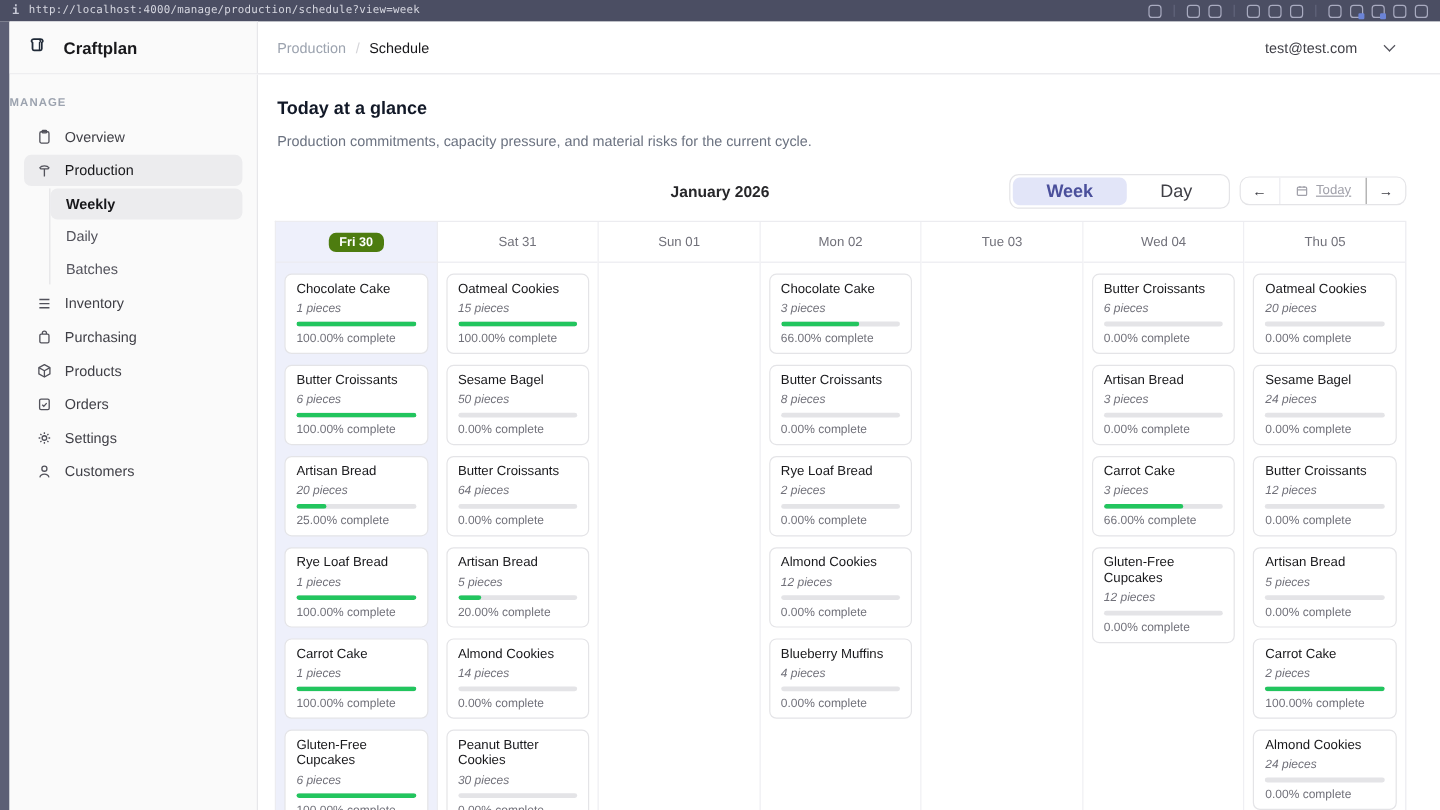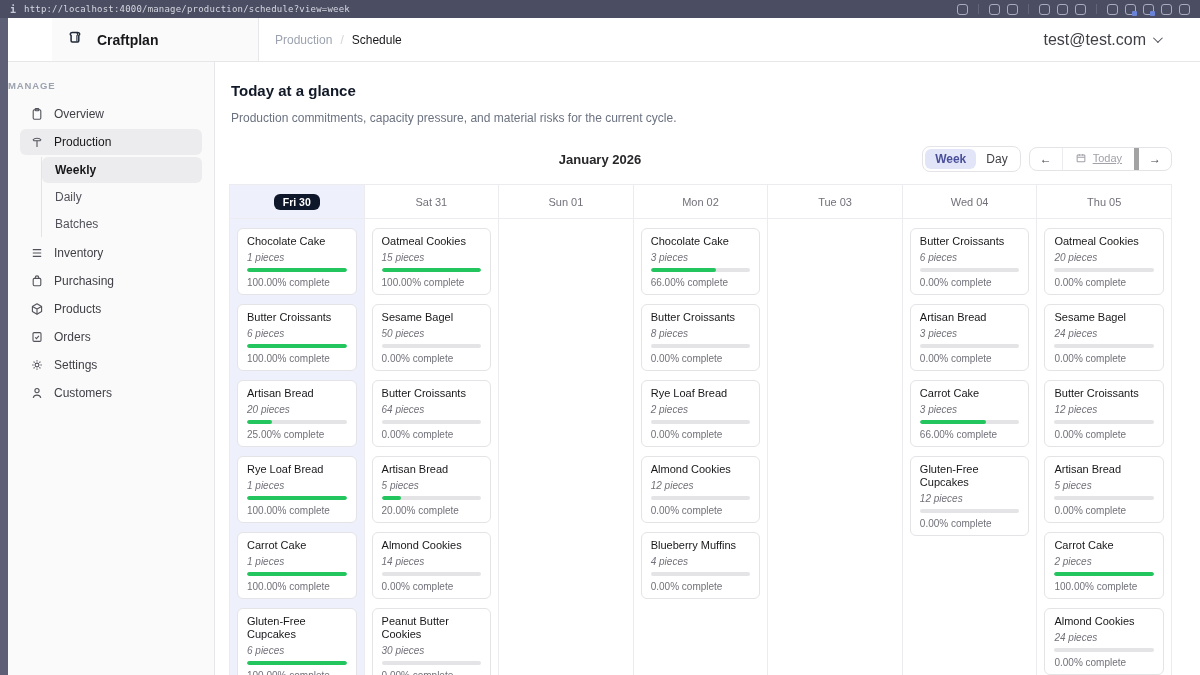--- a/index.html
+++ b/index.html
@@ -19,30 +19,30 @@
            position:relative; display:inline-block; }
   .bicon.badged::after { content:''; position:absolute; right:-2px; bottom:-2px;
            width:5px; height:5px; background:#6b83d6; border-radius:1px; }
   .bi-sep { width:1px; height:10px; background:#62657c; margin:0 3px; }
 
   .frame { display:flex; height:657px; }
   .left-strip { width:8px; background:#5c5f75; }
   .app { flex:1; display:flex; flex-direction:column; background:#fff; }
 
   
-  .topbar { height:44px; display:flex; align-items:center; border-bottom:1px solid #e7e7ea;padding-left:44px; }
+  .topbar { height:44px; display:flex; align-items:center; border-bottom:1px solid #e7e7ea; }
   .brand-area { width:207px; height:100%; background:#fafafa; border-right:1px solid #e7e7ea;
                 display:flex; align-items:center; gap:9px; padding-left:16px; }
   .brand-name { font-size:14px; font-weight:bold; color:#18181b; }
   .breadcrumb { flex:1; display:flex; align-items:center; gap:8px; padding-left:16px; font-size:12px; }
   .crumb-muted { color:#9ca3af; }
   .crumb-sep { color:#d4d4d8; }
   .crumb-current { color:#18181b; font-weight:500; }
-  .user-menu { display:flex; align-items:center; gap:7px; padding-right:40px;
-               font-size:16px; color:#3f3f46; cursor:pointer; }
+  .user-menu { display:flex; align-items:center; gap:22px; padding-right:40px;
+               font-size:12px; color:#3f3f46; cursor:pointer; }
 
   .shell { flex:1; display:flex; overflow:hidden; }
 
   
   .sidebar { width:207px; background:#fafafa; border-right:1px solid #e7e7ea; padding-top:6px; }
   .section-label { font-size:9.5px; letter-spacing:.09em; color:#9ca3af; font-weight:bold;
                    padding:12px 0 8px; }
   .nav-item { display:flex; align-items:center; gap:10px; margin:2px 12px; padding:6px 10px;
               border-radius:6px; font-size:12px; color:#3f3f46; cursor:pointer; }
   .nav-item.active { background:#ececee; color:#18181b; font-weight:500; }
@@ -56,37 +56,37 @@
   
   .main { flex:1; overflow:hidden; }
   .page-title { font-size:15px; font-weight:bold; color:#111827; margin:20px 0 12px 16px; }
   .page-sub { font-size:12px; color:#6b7280; margin:8px 0 0 16px; line-height:15px; }
 
   .cal-row { margin:20px 28px 0 14px; display:flex; justify-content:flex-end;
              align-items:center; position:relative; height:26px; }
   .cal-month { position:absolute; left:301px; width:140px; text-align:center;
                font-size:13px; font-weight:bold; color:#27272a; }
   .seg { display:flex; border:1px solid #e4e4e7; border-radius:8px; background:#fff; padding:2px; }
-  .seg-btn { font-size:12px; padding:3px 10px; border-radius:6px; color:#3f3f46; cursor:pointer; }
+  .seg-btn { font-size:15px; padding:3px 28px; border-radius:6px; color:#3f3f46; cursor:pointer; }
   .seg-btn.active { background:#e2e5f8; color:#4a4f9b; font-weight:bold; }
   .nav-group { display:flex; align-items:stretch; border:1px solid #e4e4e7; border-radius:8px;
                background:#fff; margin-left:8px; overflow:hidden; }
   .nav-arrow { padding:4px 10px; font-size:12px; color:#3f3f46; cursor:pointer; line-height:14px; }
-  .nav-today { display:flex; gap:6px; padding:4px 12px;
-               border-left:1px solid #ececf0; border-right:5px solid #a3a3a3;
+  .nav-today { display:flex; align-items:center; gap:6px; padding:4px 12px;
+               border-left:1px solid #ececf0; border-right:1px solid #a3a3a3;
                color:#a1a1aa; font-size:11px; cursor:pointer;text-decoration:underline; }
 
   
   .grid { margin:12px 28px 0 14px; display:grid; grid-template-columns:repeat(7,1fr);
           border-top:1px solid #ececf0; border-left:1px solid #ececf0; height:500px; }
   .day-col { border-right:1px solid #ececf0; background:#fff; }
   .day-col.today { background:#eef0fb; }
   .day-head { height:34px; display:flex; align-items:center; justify-content:center;
               font-size:11px; color:#71717a; border-bottom:1px solid #ececf0; }
-  .today-pill { background:#0f172a; color:#fff; padding:2px 9px; border-radius:6px;
+  .today-pill { background:#4d7c0f; color:#fff; padding:2px 9px; border-radius:6px;
                 font-size:10.5px; font-weight:bold; }
   .cards { padding:9px 7px; display:flex; flex-direction:column; gap:9px; }
   .card { background:#fff; border:1px solid #e4e4e7; border-radius:6px; padding:6px 9px 6px; }
   .card-title { font-size:11px; line-height:13px; font-weight:normal; color:#18181b; }
   .card-pieces { font-size:10px; line-height:11px; color:#71717a; margin-top:4px;font-style:italic; }
   .bar { height:4px; border-radius:2px; background:#e4e4e7; margin-top:5px; overflow:hidden; }
   .bar-fill { height:100%; background:#22c55e; border-radius:2px; }
   .card-complete { font-size:10px; line-height:11px; color:#71717a; margin-top:5px; }
 
   .chev { display:inline-block; width:7px; height:7px; border-right:1.4px solid #52525b;

